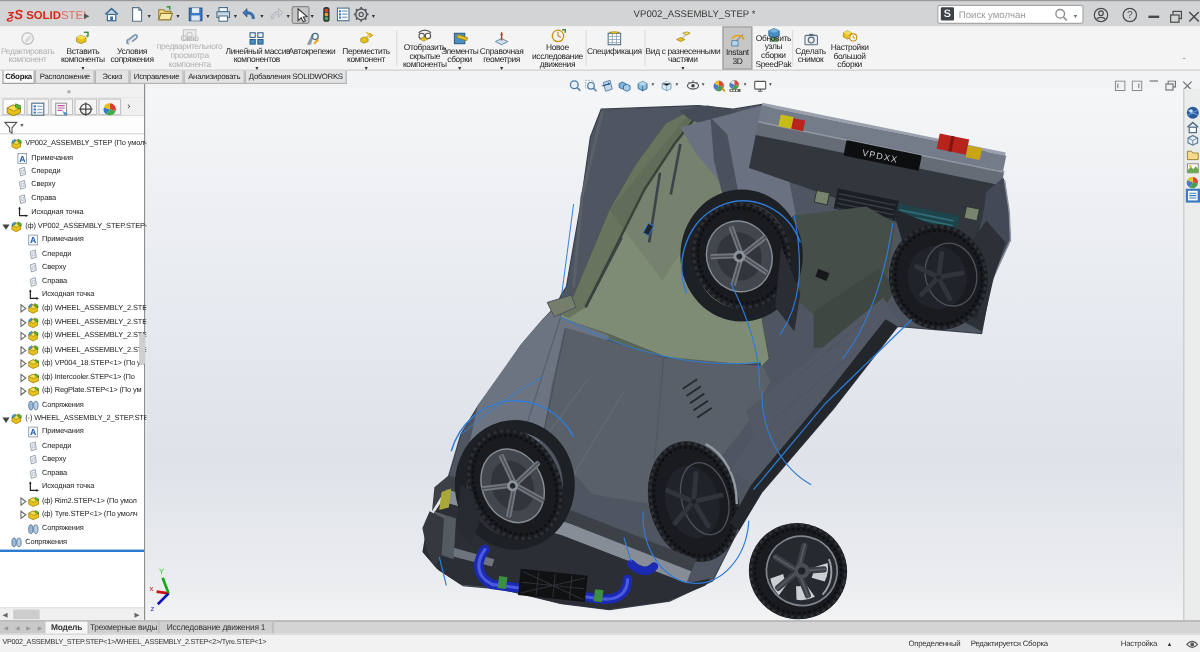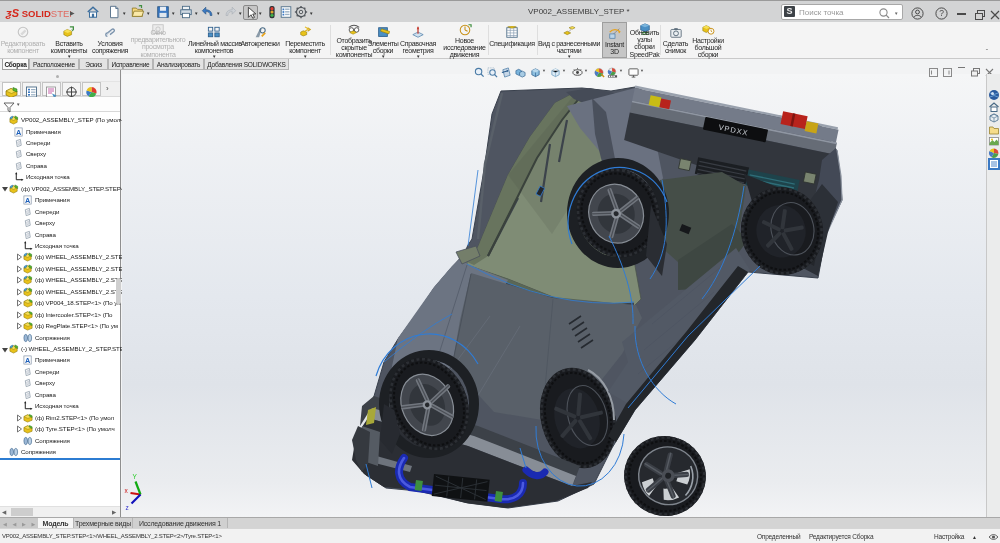--- a/index.html
+++ b/index.html
@@ -93,21 +93,21 @@
           <line x1="2.80" y1="8.00" x2="1.00" y2="8.00"></line>
           <line x1="4.32" y1="4.32" x2="3.05" y2="3.05"></line>
           <line x1="8.00" y1="2.80" x2="8.00" y2="1.00"></line>
           <line x1="11.68" y1="4.32" x2="12.95" y2="3.05"></line>
         </g>
       </svg></div>
 <div style="position:absolute;left:309px;top:10px;font-size:4.5px;color:#333">▼</div>
 <div style="position:absolute;left:528px;top:6px;font-size:8px;color:#3a3a3a">VP002_ASSEMBLY_STEP *</div>
 <div style="position:absolute;left:781px;top:3px;width:122px;height:16px;background:#fff;border:1px solid #a8a8a8;border-radius:2px"></div>
 <div style="position:absolute;left:784px;top:5px;width:11px;height:11px;background:#3d4247;border-radius:1px;color:#eee;font-size:9px;font-weight:bold;text-align:center;line-height:11px">S</div>
-<div style="position:absolute;left:799px;top:7px;font-size:8px;color:#999">Поиск точка</div>
+<div style="position:absolute;left:799px;top:7px;font-size:8px;color:#999">Поиск умолчан</div>
 <div style="position:absolute;left:878px;top:5px"><svg width="13" height="13" viewBox="0 0 13 13" style="">
         <circle cx="5.5" cy="5.5" r="3.6" fill="none" stroke="#8a8a8a" stroke-width="1.1"></circle>
         <path d="M8.2 8.2 L11 11" stroke="#8a8a8a" stroke-width="1.2"></path>
       </svg></div>
 <div style="position:absolute;left:894px;top:10px;font-size:4.5px;color:#666">▼</div>
 <div style="position:absolute;left:911px;top:5px"><svg width="13" height="13" viewBox="0 0 13 13" style="">
         <circle cx="6.5" cy="6.5" r="5.6" fill="none" stroke="#4a4a4a" stroke-width="1"></circle>
         <circle cx="6.5" cy="5" r="1.9" fill="none" stroke="#4a4a4a" stroke-width="1"></circle>
         <path d="M3 10.2 C3.6 7.8 9.4 7.8 10 10.2" fill="none" stroke="#4a4a4a" stroke-width="1"></path>
       </svg></div>

